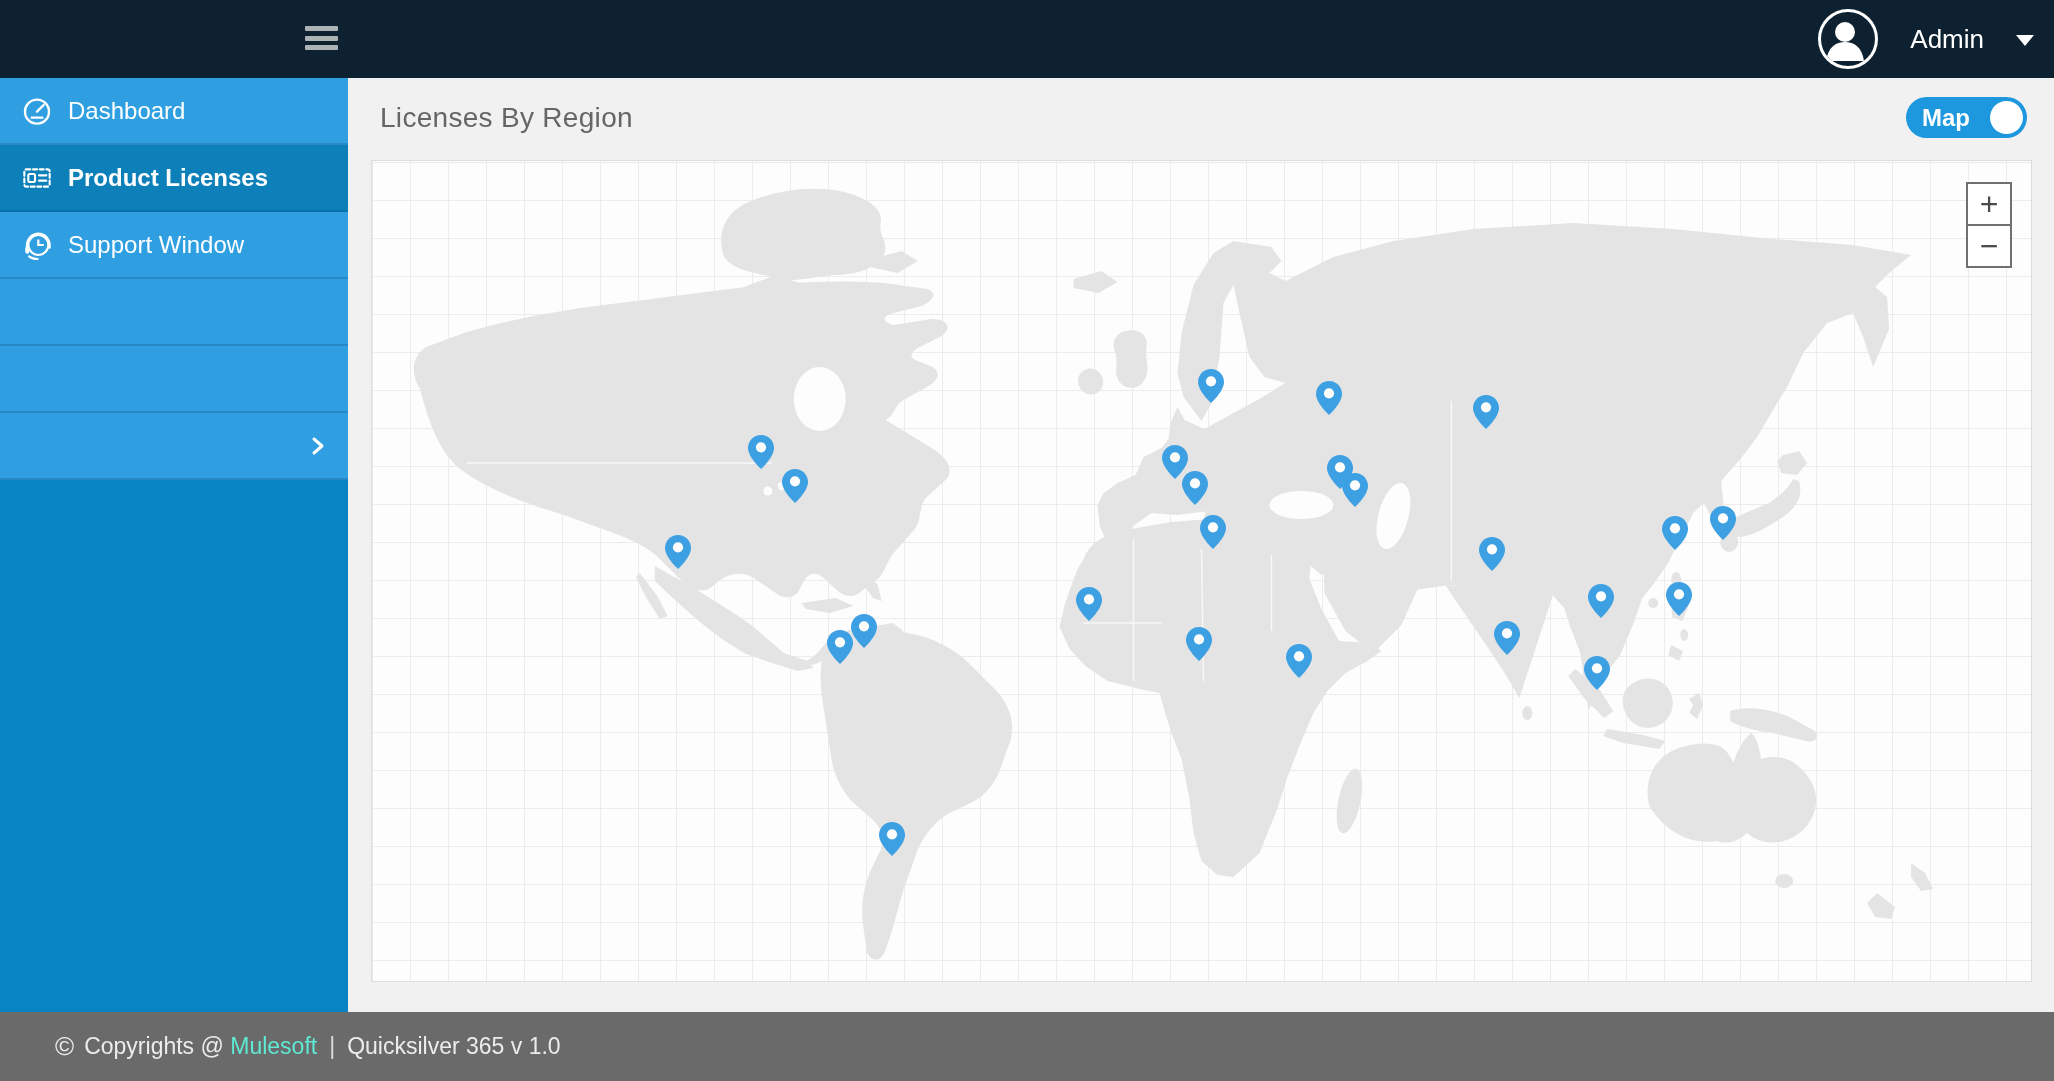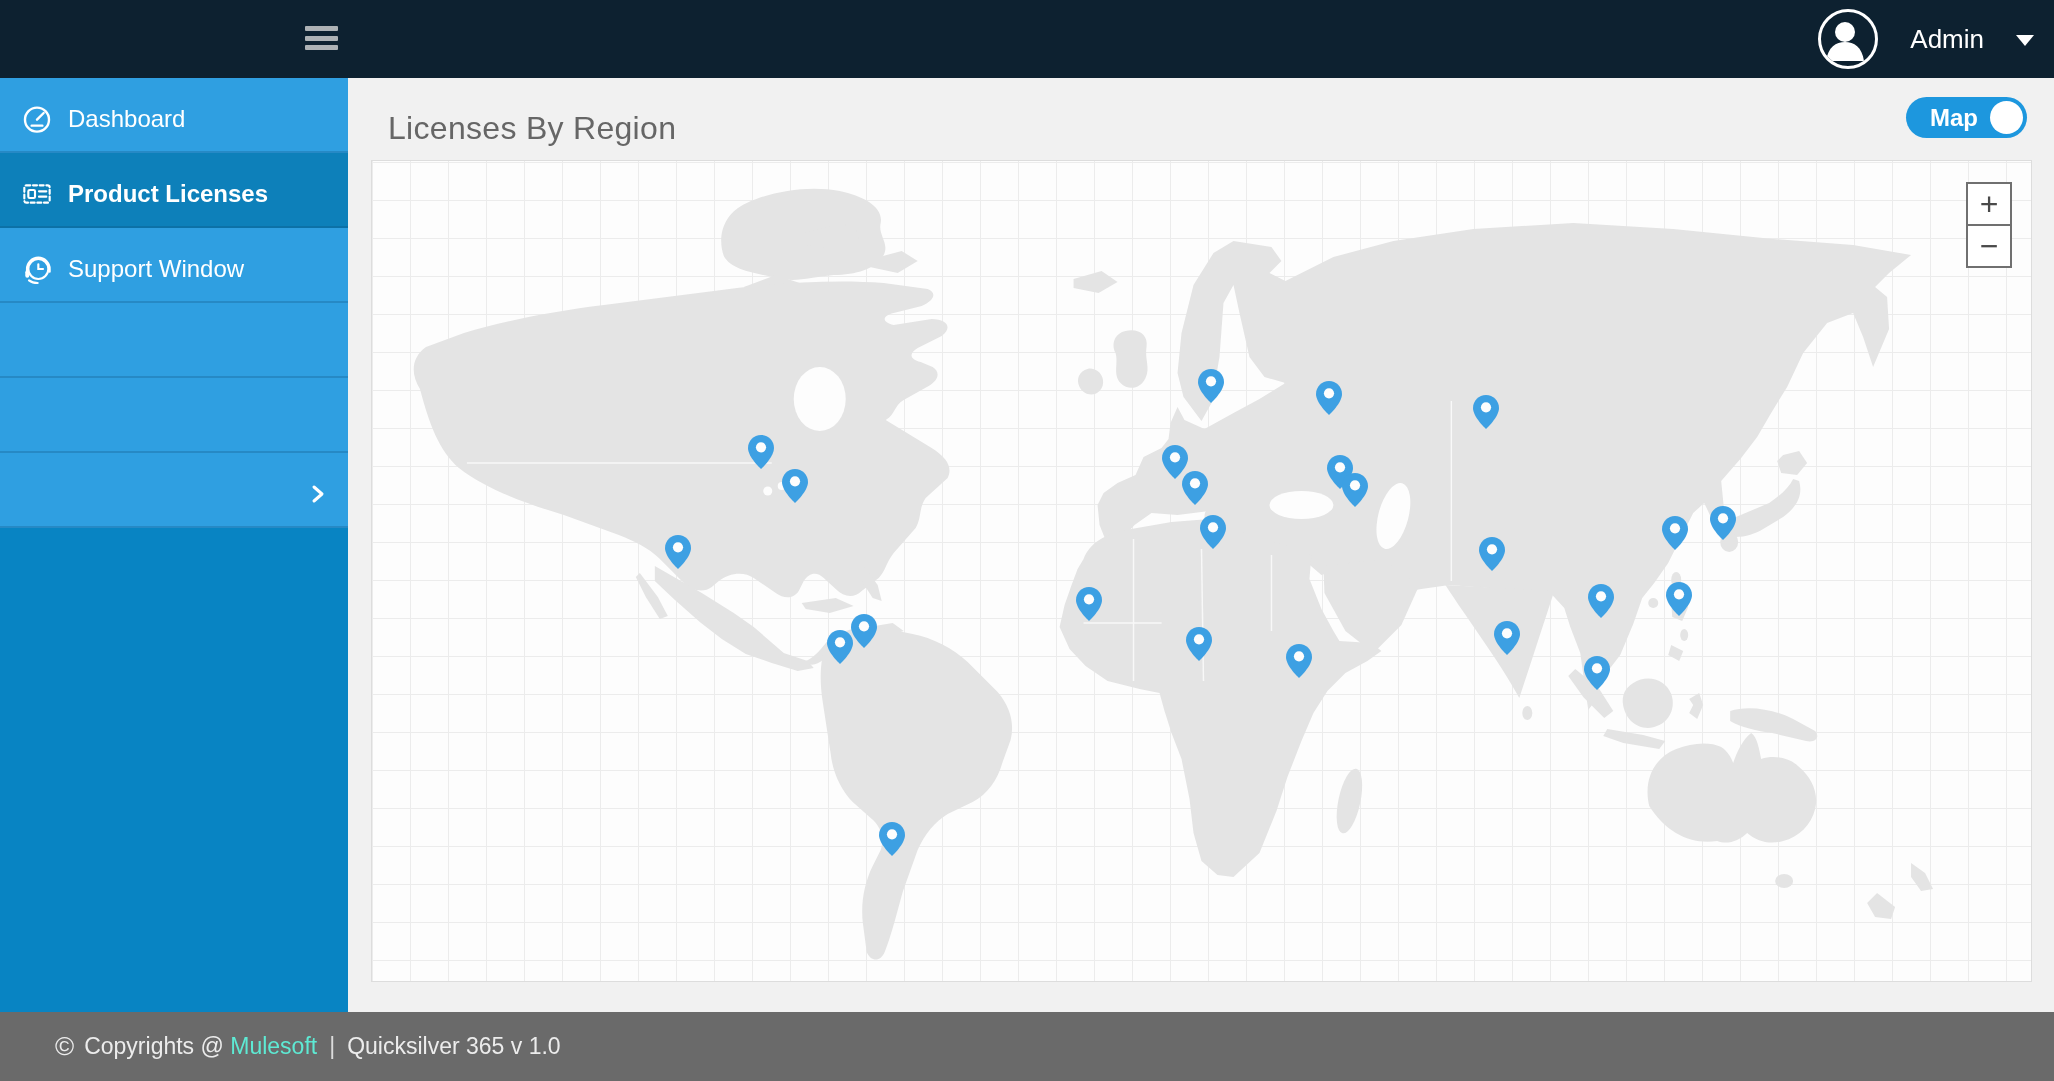--- a/index.html
+++ b/index.html
@@ -15,37 +15,37 @@
   .hamburger span{display:block;width:33px;height:5px;background:#adb2b5;border-radius:1px;margin-bottom:4.5px;}
   .user-group{position:absolute;right:20px;top:0;height:78px;display:flex;align-items:center;gap:32px;cursor:pointer;}
   .avatar{width:54px;height:54px;border-radius:50%;border:3px solid #fff;background:#0d2130;overflow:hidden;flex:none;}
   .user-label{color:#fff;font-size:26px;}
   .caret-down{width:0;height:0;border-left:9px solid transparent;border-right:9px solid transparent;
               border-top:11px solid #fff;margin-top:3px;}
 
   
   .sidebar{position:absolute;left:0;top:78px;bottom:69px;width:348px;background:#0884c3;
            display:flex;flex-direction:column;}
-  .side-item{display:flex;align-items:center;height:65px;padding:8px 22px 0 20px;flex:none;
+  .side-item{display:flex;align-items:center;height:65px;padding:0 22px 0 20px;flex:none;
              background:#2f9fe1;border-bottom:2px solid rgba(8,60,100,.22);color:#fff;cursor:pointer;}
   .side-item.selected{background:#0d80ba;}
   .side-item.selected .item-label{font-weight:bold;}
   .item-icon{width:34px;height:34px;margin-right:14px;flex:none;display:flex;align-items:center;justify-content:center;}
   .item-icon svg{width:32px;height:32px;}
   .item-label{font-size:24px;white-space:nowrap;}
   .item-chevron{margin-left:auto;display:flex;align-items:center;}
   .sidebar-fill{flex:1;background:#0884c3;}
 
   
   .main{position:absolute;left:348px;top:78px;right:0;bottom:69px;background:#f1f1f1;}
-  .page-title{position:absolute;left:24px;top:16px;margin:16px;font-size:32px;font-weight:400;
+  .page-title{position:absolute;left:24px;top:16px;margin:8px;font-size:28px;font-weight:400;
               color:#666;letter-spacing:.3px;}
   .map-toggle{position:absolute;right:27px;top:19px;width:121px;height:41px;border-radius:21px;
               background:#1d97de;cursor:pointer;}
-  .map-toggle .toggle-label{position:absolute;left:24px;top:0;line-height:41px;color:#fff;
+  .map-toggle .toggle-label{position:absolute;left:16px;top:0;line-height:41px;color:#fff;
               font-size:24px;font-weight:bold;}
   .map-toggle .toggle-knob{position:absolute;right:4px;top:4px;width:33px;height:33px;border-radius:50%;background:#fff;}
 
   
   .map-panel{position:absolute;left:23px;top:82px;right:22px;bottom:30px;background:#fdfdfd;
              border:1px solid #ddd;overflow:hidden;
              background-image:linear-gradient(to right,#ececec 1px,transparent 1px),
                               linear-gradient(to bottom,#ececec 1px,transparent 1px);
              background-size:38px 38px;background-position:0 1px;}
   .map-svg{position:absolute;left:0;top:0;width:100%;height:100%;}

